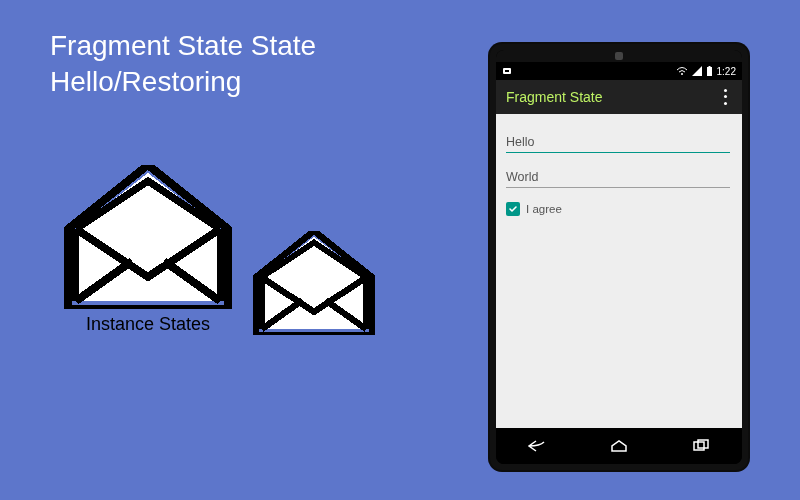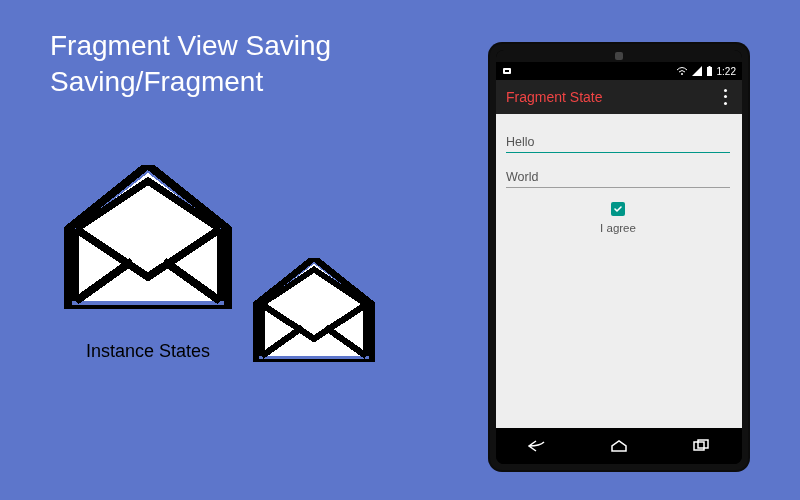--- a/index.html
+++ b/index.html
@@ -29,21 +29,21 @@
   .env {
     display: inline-block;
     vertical-align: bottom;
     text-align: center;
     color: #000;
     font-size: 18px;
     font-weight: 400;
   }
   .env-lg { margin-right: 10px; }
   .env-sm { }
-  .env-label { margin-top: 32px; }
+  .env-label { margin-top: 5px; }
   
   .pixel {
     --p: 8px;
     position: relative;
     width: calc(var(--cols) * var(--p));
     height: calc(var(--rows) * var(--p));
     image-rendering: pixelated;
   }
   .pixel svg { width: 100%; height: 100%; display: block; }
 
@@ -87,21 +87,21 @@
     padding: 0 6px;
     font-size: 10px;
     gap: 4px;
   }
   .statusbar .left { margin-right:auto; display:flex; gap:4px;}
   .icn { display:inline-flex; }
   
   .actionbar {
     height: 34px;
     background: #222;
-    color: #ef4444;
+    color: #bef264;
     display: flex;
     align-items: center;
     padding: 0 10px;
     font-size: 14px;
     font-weight: 500;
     position: relative;
   }
   .actionbar .menu {
     margin-left: auto;
     width: 14px; height: 20px;
@@ -121,43 +121,43 @@
     border: none;
     border-bottom: 1.5px solid #009688;
     background: transparent;
     width: 100%;
     padding: 3px 0;
     margin-bottom: 14px;
     color: #555;
     font-size: 12.5px;
   }
   .field.inactive { border-bottom-color: #9e9e9e; }
-  .chk-row { display:flex; align-items:center; gap:6px; color:#555; font-size:11.5px;flex-direction:column;}
+  .chk-row { display:flex; align-items:center; gap:6px; color:#555; font-size:11.5px;}
   .chk {
     width: 14px; height: 14px; background:#009688; border-radius:2px;
     display:inline-flex; align-items:center; justify-content:center;
   }
   .chk svg { width:10px; height:10px; }
   
   .navbar {
     height: 36px;
     background: #000;
     display: flex;
     justify-content: space-around;
     align-items: center;
   }
   .navbtn { width:40px; height:20px; display:flex; align-items:center; justify-content:center; cursor:pointer; }
   .navbtn svg { stroke:#fff; fill:none; stroke-width:1.5; }
 </style>
 </head>
 <body>
 
 <div class="title">
-  <div>Fragment View Saving</div>
-  <div>Saving/Fragment</div>
+  <div>Fragment State State</div>
+  <div>Hello/Restoring</div>
 </div>
 
 <div class="env-group">
   <div class="env env-lg">
     <div class="pixel" style="--cols:22;--rows:18;">
       <svg viewBox="0 0 22 18" shape-rendering="crispEdges" preserveAspectRatio="none">
 
         <polygon points="2,8 11,1 20,8 20,17 2,17" fill="#fff"></polygon>
 
         <path d="M11 0 L1 8 L1 18 L21 18 L21 8 Z" fill="none" stroke="#000" stroke-width="1"></path>

